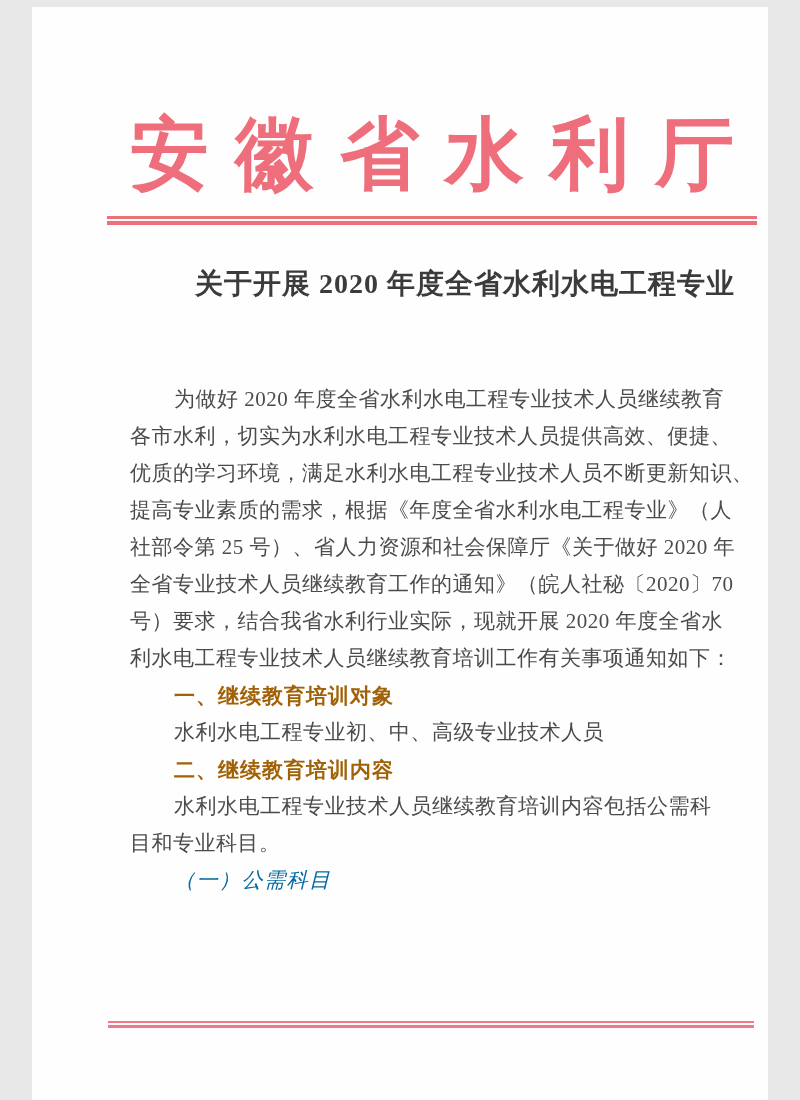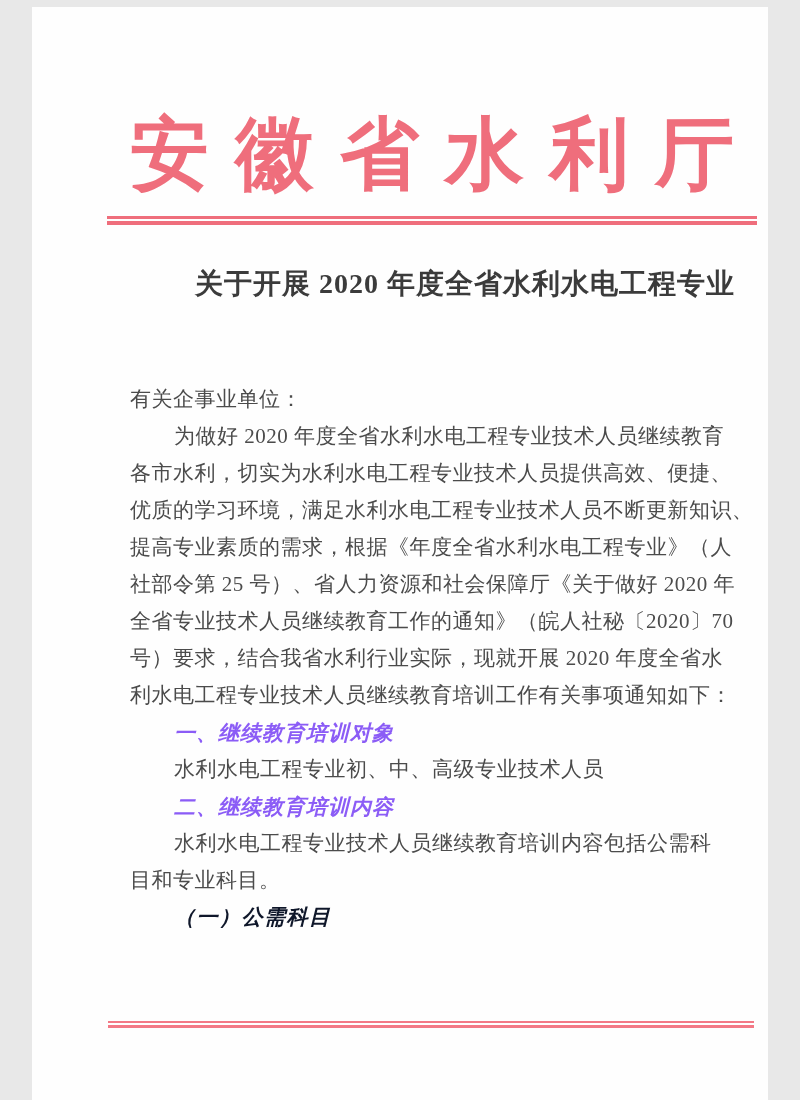--- a/index.html
+++ b/index.html
@@ -64,28 +64,27 @@
     font-size: 21px;
     line-height: 37px;
     color: var(--body-ink, #4b4b4b);
     letter-spacing: 0.5px;
   }
   .line { white-space: nowrap; }
   .indent { padding-left: 44px; }
   .hei-heading {
     font-family: "Liberation Sans", "DejaVu Sans", sans-serif;
     font-weight: bold;
-    color: #8b5cf6;
+    color: #a16207;
     letter-spacing: 1px;
-    font-style: italic;
   }
   .kai-heading {
-    font-weight: bold;
+    font-weight: normal;
     font-style: italic;
-    color: #0f172a;
+    color: #0369a1;
     letter-spacing: 1.5px;
   }
 
   
   .footer-rule {
     position: absolute;
     top: 1014px;
     left: 76px;
     width: 646px;
   }
@@ -104,21 +103,20 @@
     <div class="rule-thin"></div>
     <div class="rule-gap"></div>
     <div class="rule-thick"></div>
   </div>
 
   <div class="doc-title">
     <div>关于开展 2020 年度全省水利水电工程专业</div>
   </div>
 
   <div class="body-text">
-    <div class="line">有关企事业单位：</div>
     <div class="line indent">为做好 2020 年度全省水利水电工程专业技术人员继续教育</div>
     <div class="line">各市水利，切实为水利水电工程专业技术人员提供高效、便捷、</div>
     <div class="line">优质的学习环境，满足水利水电工程专业技术人员不断更新知识、</div>
     <div class="line">提高专业素质的需求，根据《年度全省水利水电工程专业》（人</div>
     <div class="line">社部令第 25 号）、省人力资源和社会保障厅《关于做好 2020 年</div>
     <div class="line">全省专业技术人员继续教育工作的通知》（皖人社秘〔2020〕70</div>
     <div class="line">号）要求，结合我省水利行业实际，现就开展 2020 年度全省水</div>
     <div class="line">利水电工程专业技术人员继续教育培训工作有关事项通知如下：</div>
     <div class="line indent hei-heading">一、继续教育培训对象</div>
     <div class="line indent">水利水电工程专业初、中、高级专业技术人员</div>

